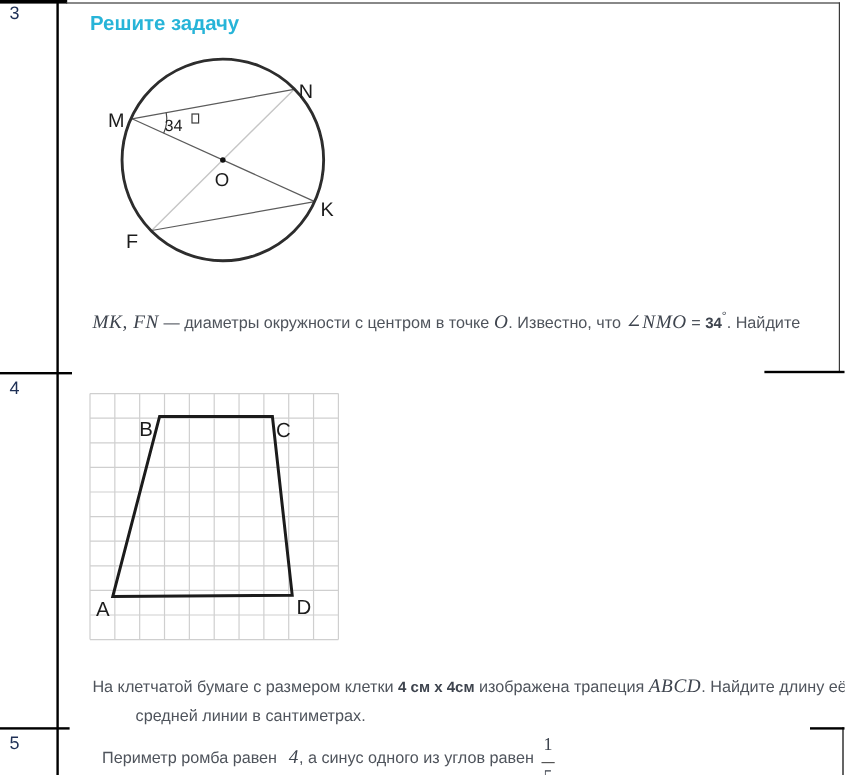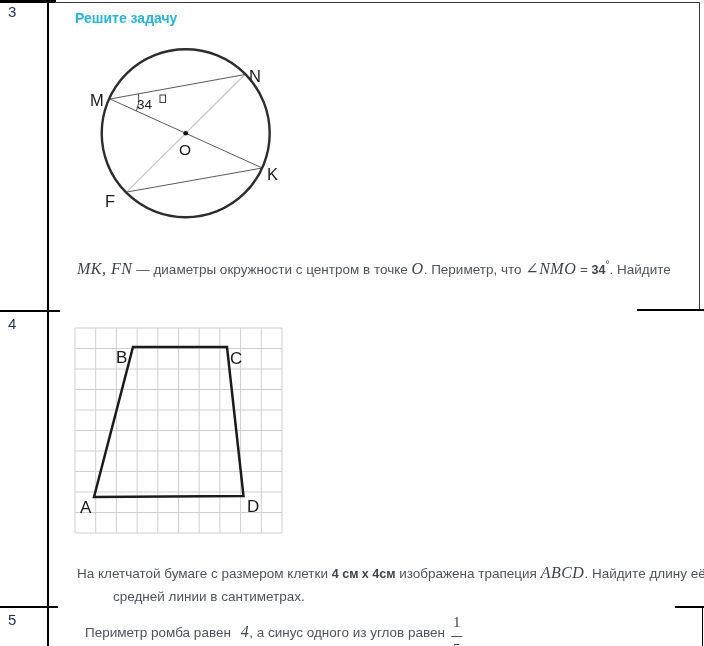--- a/index.html
+++ b/index.html
@@ -1,21 +1,21 @@
 <!DOCTYPE html>
 <html><head>
 <meta charset="utf-8">
 <style>
   html,body{margin:0;padding:0;background:#fff;}
   #page{position:relative;width:704px;height:646px;background:#fff;overflow:hidden;
         font-family:"Liberation Sans",sans-serif;}
   .hline,.vline{position:absolute;background:#000;}
   .thin{background:#3a3a3a;}
   .rownum{position:absolute;font-size:15px;color:#1f3056;font-family:"Liberation Sans",sans-serif;}
-  .header{position:absolute;left:75px;top:10px;font-size:14px;font-weight:bold;color:#27b4d8;}
+  .header{position:absolute;left:75px;top:10px;font-size:17px;font-weight:bold;color:#27b4d8;}
   .para{position:absolute;color:#4f545c;font-size:13.5px;line-height:20px;white-space:nowrap;}
   .m{font-family:"Liberation Serif","DejaVu Serif",serif;font-style:italic;font-size:16px;
      color:#3e444e;letter-spacing:0.5px;}
   .b{font-weight:bold;font-size:12.5px;color:#3e444e;}
   .deg{font-size:10px;vertical-align:6px;color:#3e444e;}
   .fracbox{display:inline-block;width:16px;height:14px;position:relative;vertical-align:baseline;}
   .fracstack{position:absolute;left:50%;top:-14px;transform:translateX(-50%);text-align:center;}
   .fracnum{display:block;font-family:"Liberation Serif","DejaVu Serif",serif;font-size:15px;
            color:#3e444e;line-height:27px;border-bottom:1.4px solid #555;padding:0 2px;}
   .fracden{display:block;font-family:"Liberation Serif","DejaVu Serif",serif;font-size:15px;
@@ -55,21 +55,21 @@
     <rect x="75" y="50" width="5.5" height="7.5" fill="none" stroke="#3c3c3c" stroke-width="1"></rect>
     <text x="52" y="64" font-size="13.5">34</text>
     <text x="5" y="61" font-size="16.5">M</text>
     <text x="164" y="37" font-size="16.5">N</text>
     <text x="182" y="135" font-size="16.5">K</text>
     <text x="20" y="162" font-size="16.5">F</text>
     <text x="94" y="110" font-size="15.5">O</text>
   </svg>
 
   <div class="para" style="left:77px;top:255px;">
-    <span class="m">MK, FN</span><span> — диаметры окружности с центром в точке </span><span class="m">O</span><span>. Периметр, что </span><span class="m">∠NMO</span><span> = </span><span class="b">34</span><span class="deg">°</span><span>. Найдите</span>
+    <span class="m">MK, FN</span><span> — диаметры окружности с центром в точке </span><span class="m">O</span><span>. Известно, что </span><span class="m">∠NMO</span><span> = </span><span class="b">34</span><span class="deg">°</span><span>. Найдите</span>
   </div>
 
   <svg style="left:74px;top:327px;" width="211" height="209" viewBox="0 0 211 209">
     <g stroke="#cfcfcf" stroke-width="1" fill="none">
       <path d="M1 1V206 M21.7 1V206 M42.4 1V206 M63.1 1V206 M83.8 1V206 M104.5 1V206 M125.2 1V206 M145.9 1V206 M166.6 1V206 M187.3 1V206 M208 1V206"></path>
       <path d="M1 1H208 M1 21.5H208 M1 42H208 M1 62.5H208 M1 83H208 M1 103.5H208 M1 124H208 M1 144.5H208 M1 165H208 M1 185.5H208 M1 206H208"></path>
     </g>
     <polygon points="20,170 59,20 153,20 169.5,169" fill="none" stroke="#1b1b1b" stroke-width="2.5"></polygon>
     <text x="6" y="186" font-size="17">A</text>
     <text x="42" y="36" font-size="17">B</text>

